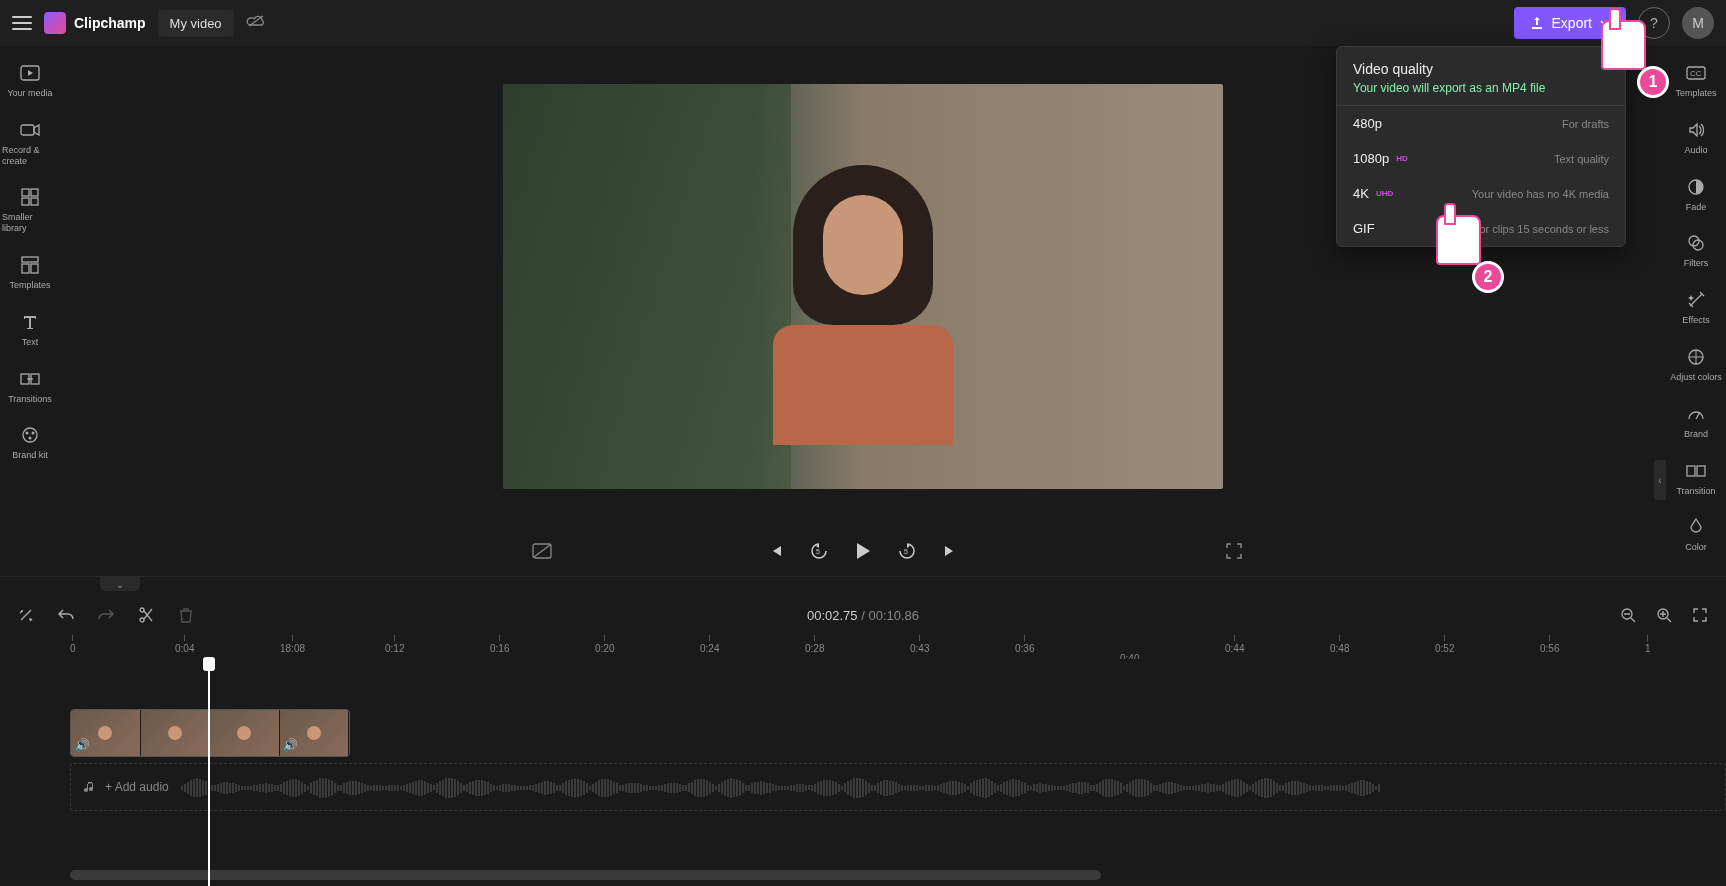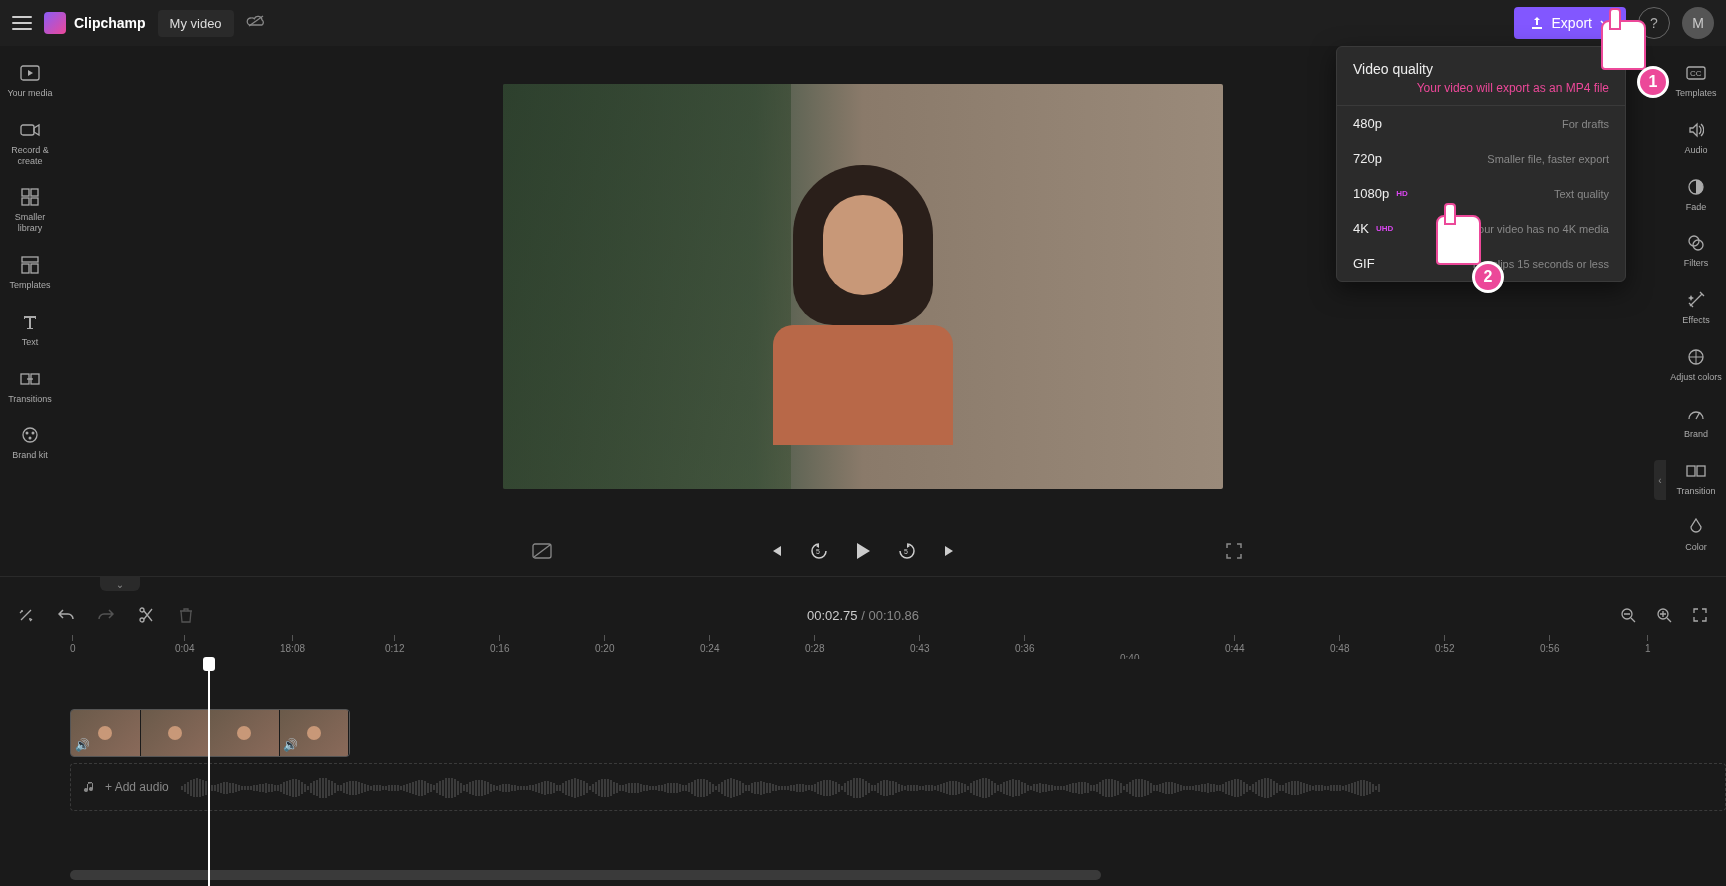--- a/index.html
+++ b/index.html
@@ -17,21 +17,21 @@
 .topbar-spacer { flex: 1; }
 .export-btn { background: #8257ff; color: #fff; border: none; padding: 8px 16px; border-radius: 4px; font-size: 14px; display: flex; align-items: center; gap: 8px; cursor: pointer; position: relative; }
 .help-icon { width: 32px; height: 32px; border-radius: 50%; border: 1.5px solid #666; display: flex; align-items: center; justify-content: center; color: #aaa; font-size: 14px; }
 .avatar { width: 32px; height: 32px; border-radius: 50%; background: #555; display: flex; align-items: center; justify-content: center; color: #ccc; font-size: 14px; }
 
 
 .main { flex: 1; display: flex; overflow: hidden; }
 
 
 .left-sidebar { width: 60px; background: #1a1a1a; display: flex; flex-direction: column; padding-top: 8px; gap: 4px; }
-.left-item { display: flex; flex-direction: column; align-items: center; padding: 8px 2px; gap: 4px; cursor: pointer; color: #aaa; font-size: 9px; text-align: center; line-height: 1.2; }
+.left-item { display: flex; flex-direction: column; align-items: center; padding: 8px 2px; gap: 4px; cursor: pointer; color: #aaa; font-size: 9px; text-align: left; line-height: 1.2; }
 .left-item .icn { width: 22px; height: 22px; display: flex; align-items: center; justify-content: center; }
 .expand-tab { position: absolute; left: 60px; top: 460px; width: 12px; height: 40px; background: #2a2a2a; border-radius: 0 4px 4px 0; display: flex; align-items: center; justify-content: center; color: #888; font-size: 10px; cursor: pointer; }
 
 
 .center { flex: 1; display: flex; flex-direction: column; background: #1a1a1a; position: relative; }
 .preview-area { flex: 1; display: flex; align-items: center; justify-content: center; }
 .preview-frame { width: 720px; height: 405px; background: linear-gradient(90deg,#3a4a3a 0%,#4a5a4a 35%,#8a7a6a 50%,#9a8a7a 100%); border-radius: 2px; position: relative; overflow: hidden; }
 .person { position: absolute; left: 50%; top: 20%; transform: translateX(-50%); width: 200px; height: 280px; }
 .person .hair { width: 140px; height: 160px; background: #2a1f1a; border-radius: 70px 70px 40px 40px; margin: 0 auto; }
 .person .face { width: 80px; height: 100px; background: #c89878; border-radius: 40px; position: absolute; top: 30px; left: 60px; }
@@ -46,21 +46,21 @@
 
 .right-sidebar { width: 60px; background: #1a1a1a; display: flex; flex-direction: column; padding-top: 8px; gap: 4px; }
 .right-item { display: flex; flex-direction: column; align-items: center; padding: 8px 2px; gap: 4px; cursor: pointer; color: #aaa; font-size: 9px; text-align: center; line-height: 1.2; }
 .right-item .icn { width: 22px; height: 22px; display: flex; align-items: center; justify-content: center; }
 .collapse-tab { position: absolute; right: 60px; top: 460px; width: 12px; height: 40px; background: #2a2a2a; border-radius: 4px 0 0 4px; display: flex; align-items: center; justify-content: center; color: #888; font-size: 10px; cursor: pointer; }
 
 
 .export-dropdown { position: absolute; top: 46px; right: 100px; width: 290px; background: #2b2b2b; border: 1px solid #3a3a3a; border-radius: 6px; z-index: 100; box-shadow: 0 8px 24px rgba(0,0,0,0.5); }
 .exp-header { padding: 14px 16px 10px; border-bottom: 1px solid #3a3a3a; }
 .exp-title { font-size: 14px; color: #eee; margin-bottom: 4px; }
-.exp-sub { font-size: 12px; color: #ec4899; text-align: right; }
+.exp-sub { font-size: 12px; color: #86efac; }
 .exp-option { display: flex; justify-content: space-between; align-items: center; padding: 10px 16px; cursor: pointer; font-size: 13px; }
 .exp-name { color: #eee; display: flex; align-items: center; gap: 4px; }
 .exp-badge { font-size: 8px; font-weight: 700; padding: 1px 3px; border-radius: 2px; }
 .hd-badge { color: #d946ef; }
 .uhd-badge { color: #d946ef; }
 .exp-desc { color: #888; font-size: 11px; }
 
 
 .hand-cursor { position: absolute; width: 60px; height: 70px; z-index: 200; pointer-events: none; }
 .hand-cursor .hand { width: 45px; height: 50px; background: #fff; border: 2px solid #ec4899; border-radius: 8px 8px 4px 4px; position: relative; }
@@ -348,24 +348,20 @@
   </div>
 
   <div class="export-dropdown">
     <div class="exp-header">
       <div class="exp-title">Video quality</div>
       <div class="exp-sub">Your video will export as an MP4 file</div>
     </div>
     <div class="exp-option">
       <span class="exp-name">480p</span>
       <span class="exp-desc">For drafts</span>
-    </div>
-    <div class="exp-option">
-      <span class="exp-name">720p</span>
-      <span class="exp-desc">Smaller file, faster export</span>
     </div>
     <div class="exp-option">
       <span class="exp-name">
           <span>1080p</span>
           <span class="exp-badge hd-badge">HD</span>
         </span>
       <span class="exp-desc">Text quality</span>
     </div>
     <div class="exp-option">
       <span class="exp-name">

